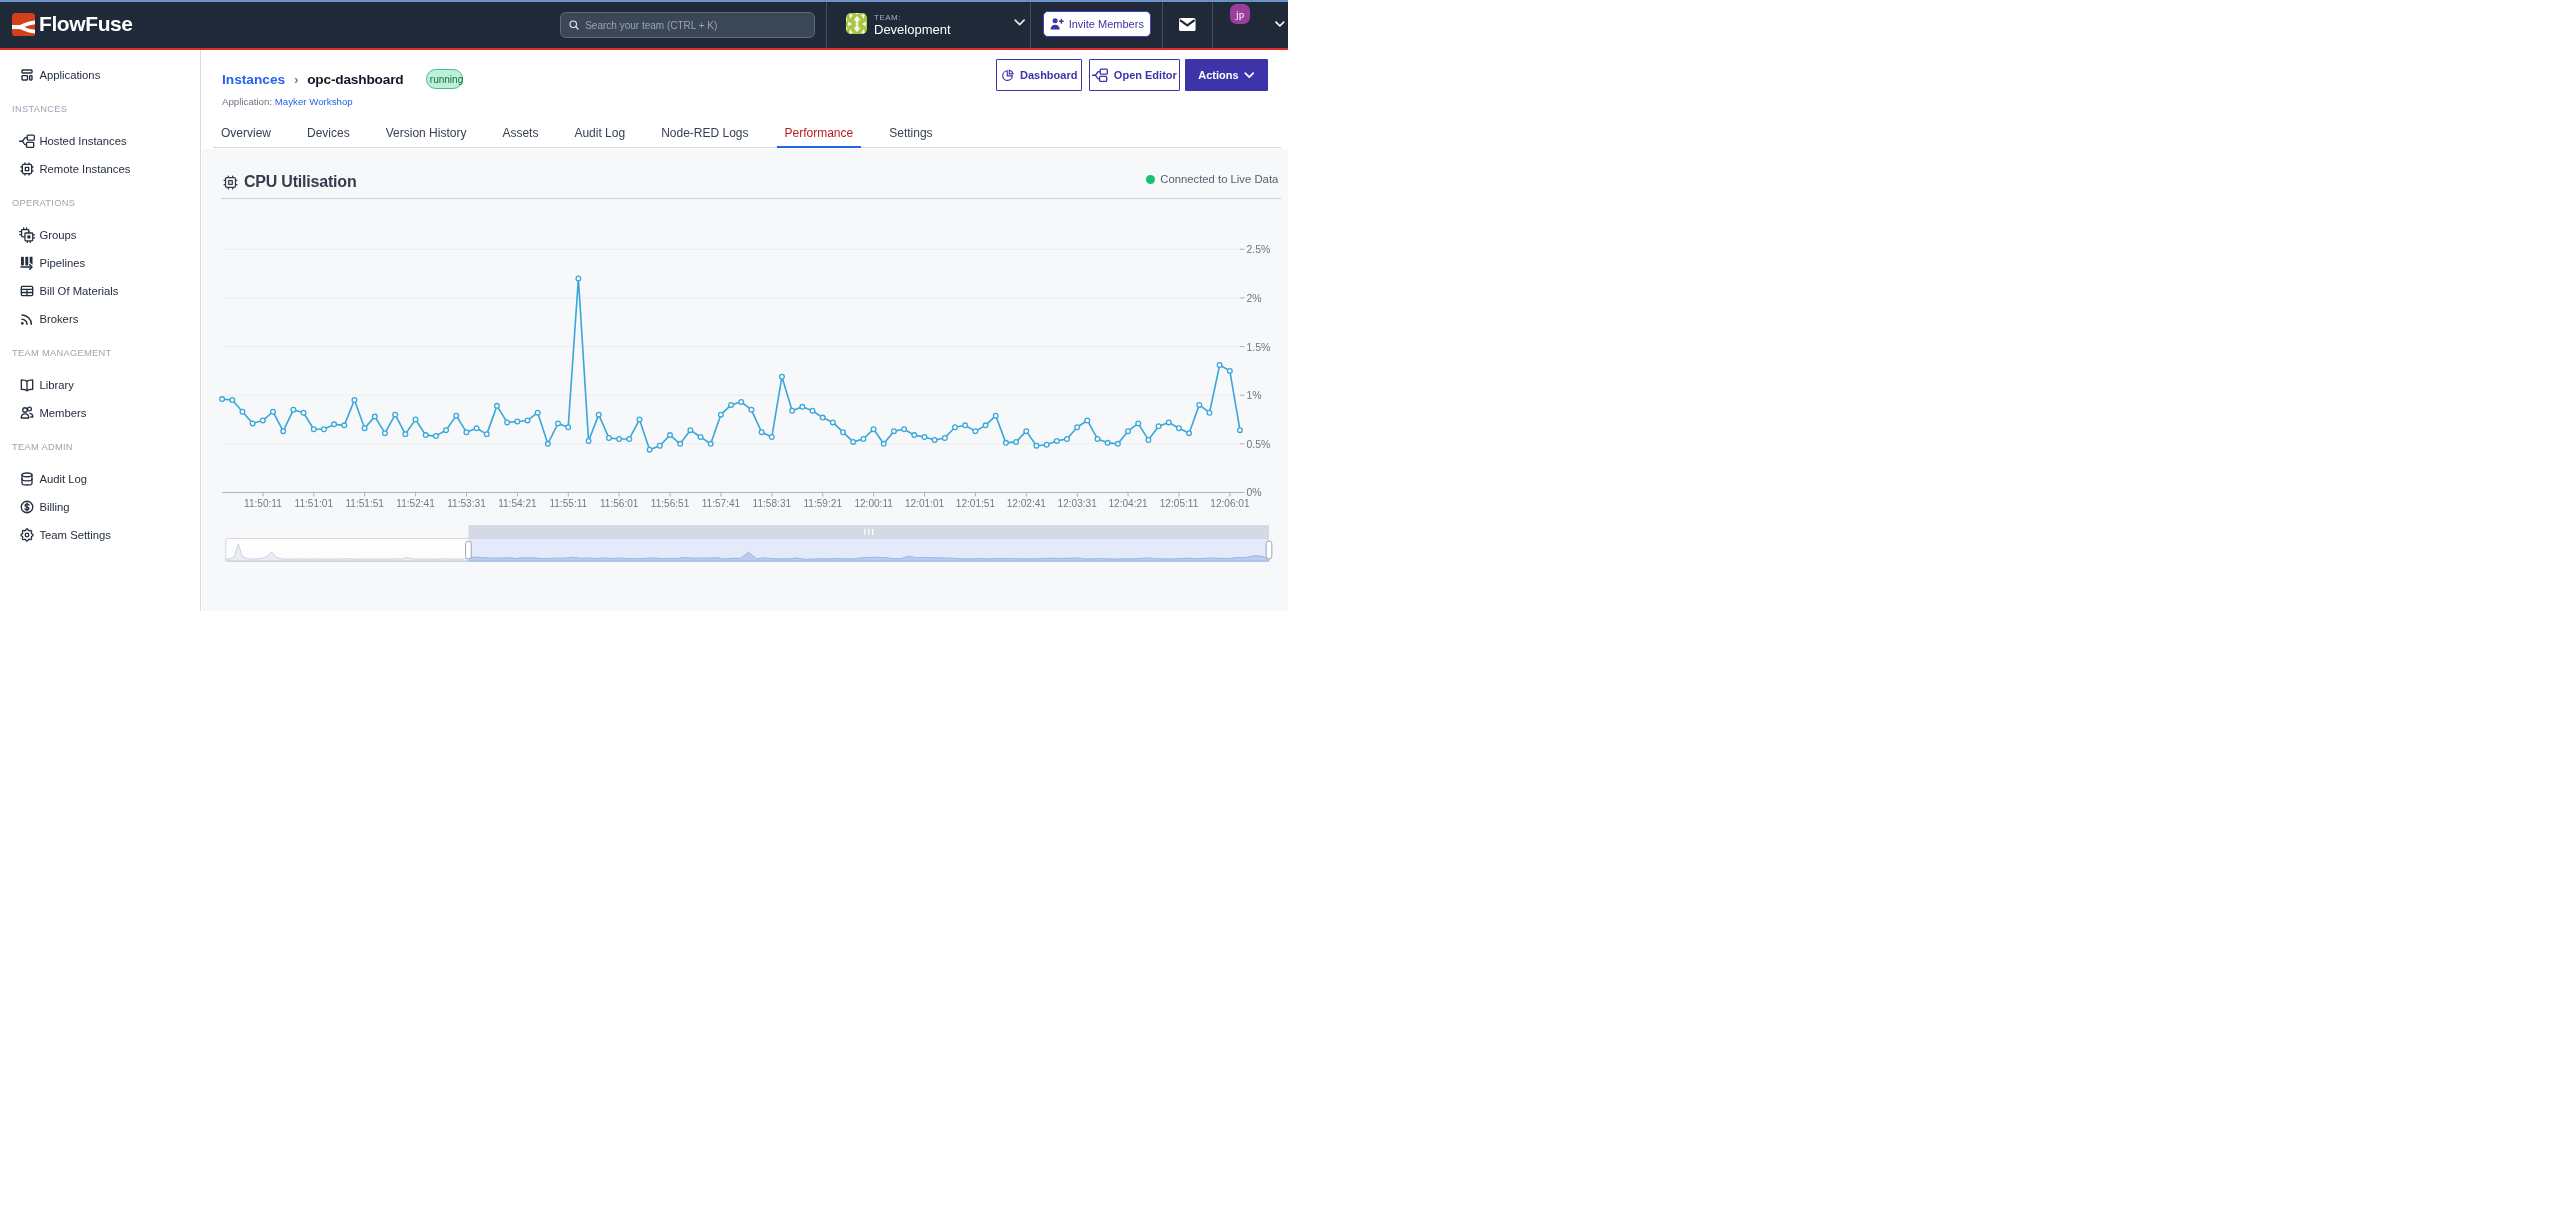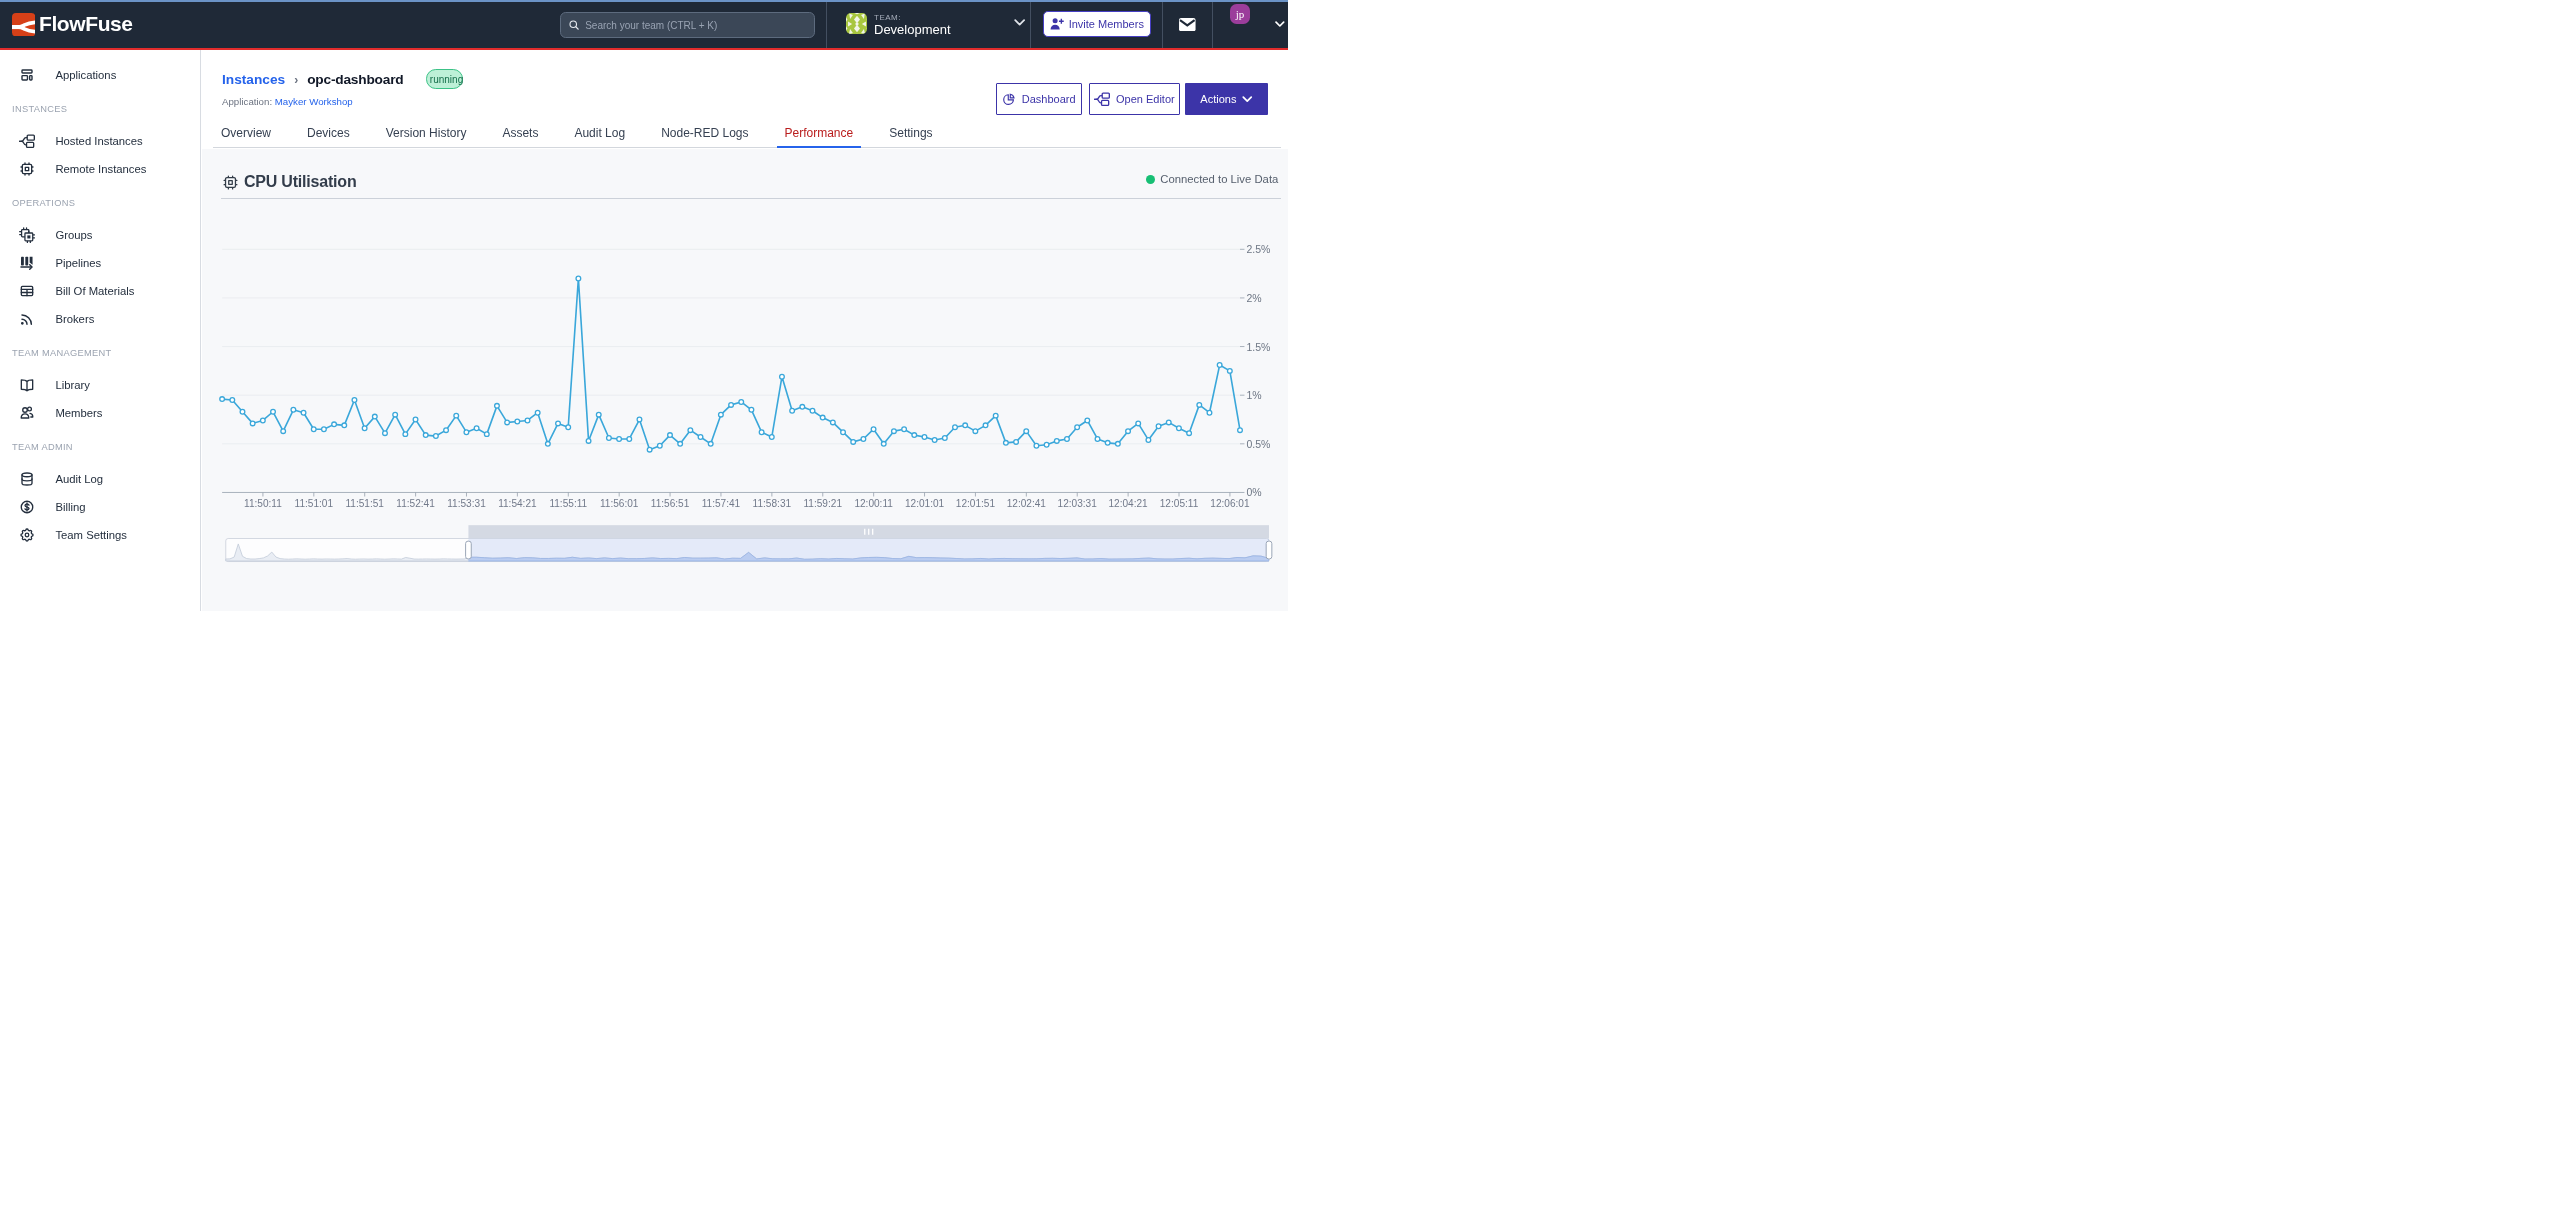--- a/index.html
+++ b/index.html
@@ -15,31 +15,31 @@
 .nvdiv{position:absolute;top:1.6px;width:0.8px;height:46px;background:#434f61}
 .tmav{position:absolute;left:846px;top:13px;width:21.4px;height:21.4px;border-radius:4.9px;overflow:hidden}
 .tlbl{position:absolute;left:874px;top:12.5px;font-size:8px;color:#a7aebb;letter-spacing:0.5px}
 .tname{position:absolute;left:874px;top:22px;font-size:13px;color:#ffffff;font-weight:400}
 .invite{position:absolute;left:1043px;top:11px;width:108px;height:26px;background:#fff;border:1.2px solid #473fc4;border-radius:4.9px;display:flex;align-items:center;justify-content:center;gap:4.9px;color:#3c34a8;font-size:11px;font-weight:normal;white-space:nowrap}
 .jp{position:absolute;left:1230px;top:4px;width:20px;height:20px;border-radius:6.5px;background:#9b3d9b;color:#fff;font-size:11px;font-family:"Liberation Serif",serif;display:flex;align-items:center;justify-content:center}
 
 aside{position:absolute;left:0;top:50px;width:201px;height:561px;background:#fff;border-right:0.8px solid #d8dce2;z-index:5;padding-top:11.3px}
 .sit{height:28px;display:flex;align-items:center;padding-left:19.4px;color:#242f3e;font-size:11.3px;font-weight:500}
 .sit svg{width:16px;height:16px;flex:0 0 auto}
-.sit span{margin-left:20px}
+.sit span{margin-left:4px}
 .slb{height:38px;display:flex;align-items:flex-end;padding:0 0 13.7px 12px;color:#9ba3b0;font-size:9.3px;font-weight:500;letter-spacing:0.3px}
 
 .main{position:absolute;left:202px;top:50px;width:1086px;height:561px;background:#fff}
 .crumb{position:absolute;left:20px;top:22px;font-size:13.7px;font-weight:bold;color:#2563eb;display:flex;align-items:center}
 .crumb .sep{color:#6b7280;font-weight:bold;margin:0 9px;font-size:12px}
 .crumb .cur{color:#111827;letter-spacing:-0.2px}
 .pill{position:absolute;left:224px;top:19.4px;width:37px;height:19.4px;border-radius:9.7px;background:#bdf0d7;border:1.2px solid #3cc287;display:flex;align-items:center;justify-content:center;gap:4px;color:#156d4a;font-size:10px}
 .appline{position:absolute;left:20px;top:46px;font-size:9.7px;color:#6b7280}
 .appline a{color:#2563eb;text-decoration:none}
-.hbtn{position:absolute;top:33px;height:32px;border:1.2px solid #3c34a8;border-radius:1px;background:#fff;color:#3c34a8;font-size:11px;font-weight:normal;display:flex;align-items:center;justify-content:center;gap:5.7px;white-space:nowrap}
+.hbtn{position:absolute;top:9px;height:32px;border:1.2px solid #3c34a8;border-radius:1px;background:#fff;color:#3c34a8;font-size:11px;font-weight:bold;display:flex;align-items:center;justify-content:center;gap:5.7px;white-space:nowrap}
 .hbtn.fill{background:#3c34a8;color:#fff;border:none}
 
 .tabs{position:absolute;left:11px;top:74px;width:1068px;height:24px;display:flex;gap:20px;border-bottom:0.8px solid #d3d7dd}
 .tabs div{padding:0 8px;font-size:12px;color:#364152;line-height:18.6px;height:24px}
 .tabs .act{color:#b91c1c;border-bottom:2.4px solid #2563eb}
 
 .sect{position:absolute;left:0;top:99px;width:1086px;height:462px;background:#f7f8fa}
 .shead{position:absolute;left:20px;top:24px;display:flex;align-items:center;gap:4.9px;color:#333d4b;font-size:16px;font-weight:600;line-height:18px;letter-spacing:-0.2px}
 .status{position:absolute;right:9.7px;top:24px;display:flex;align-items:center;gap:5.7px;font-size:11.3px;color:#57606e}
 .dot{width:9px;height:9px;border-radius:50%;background:#17bf74}

